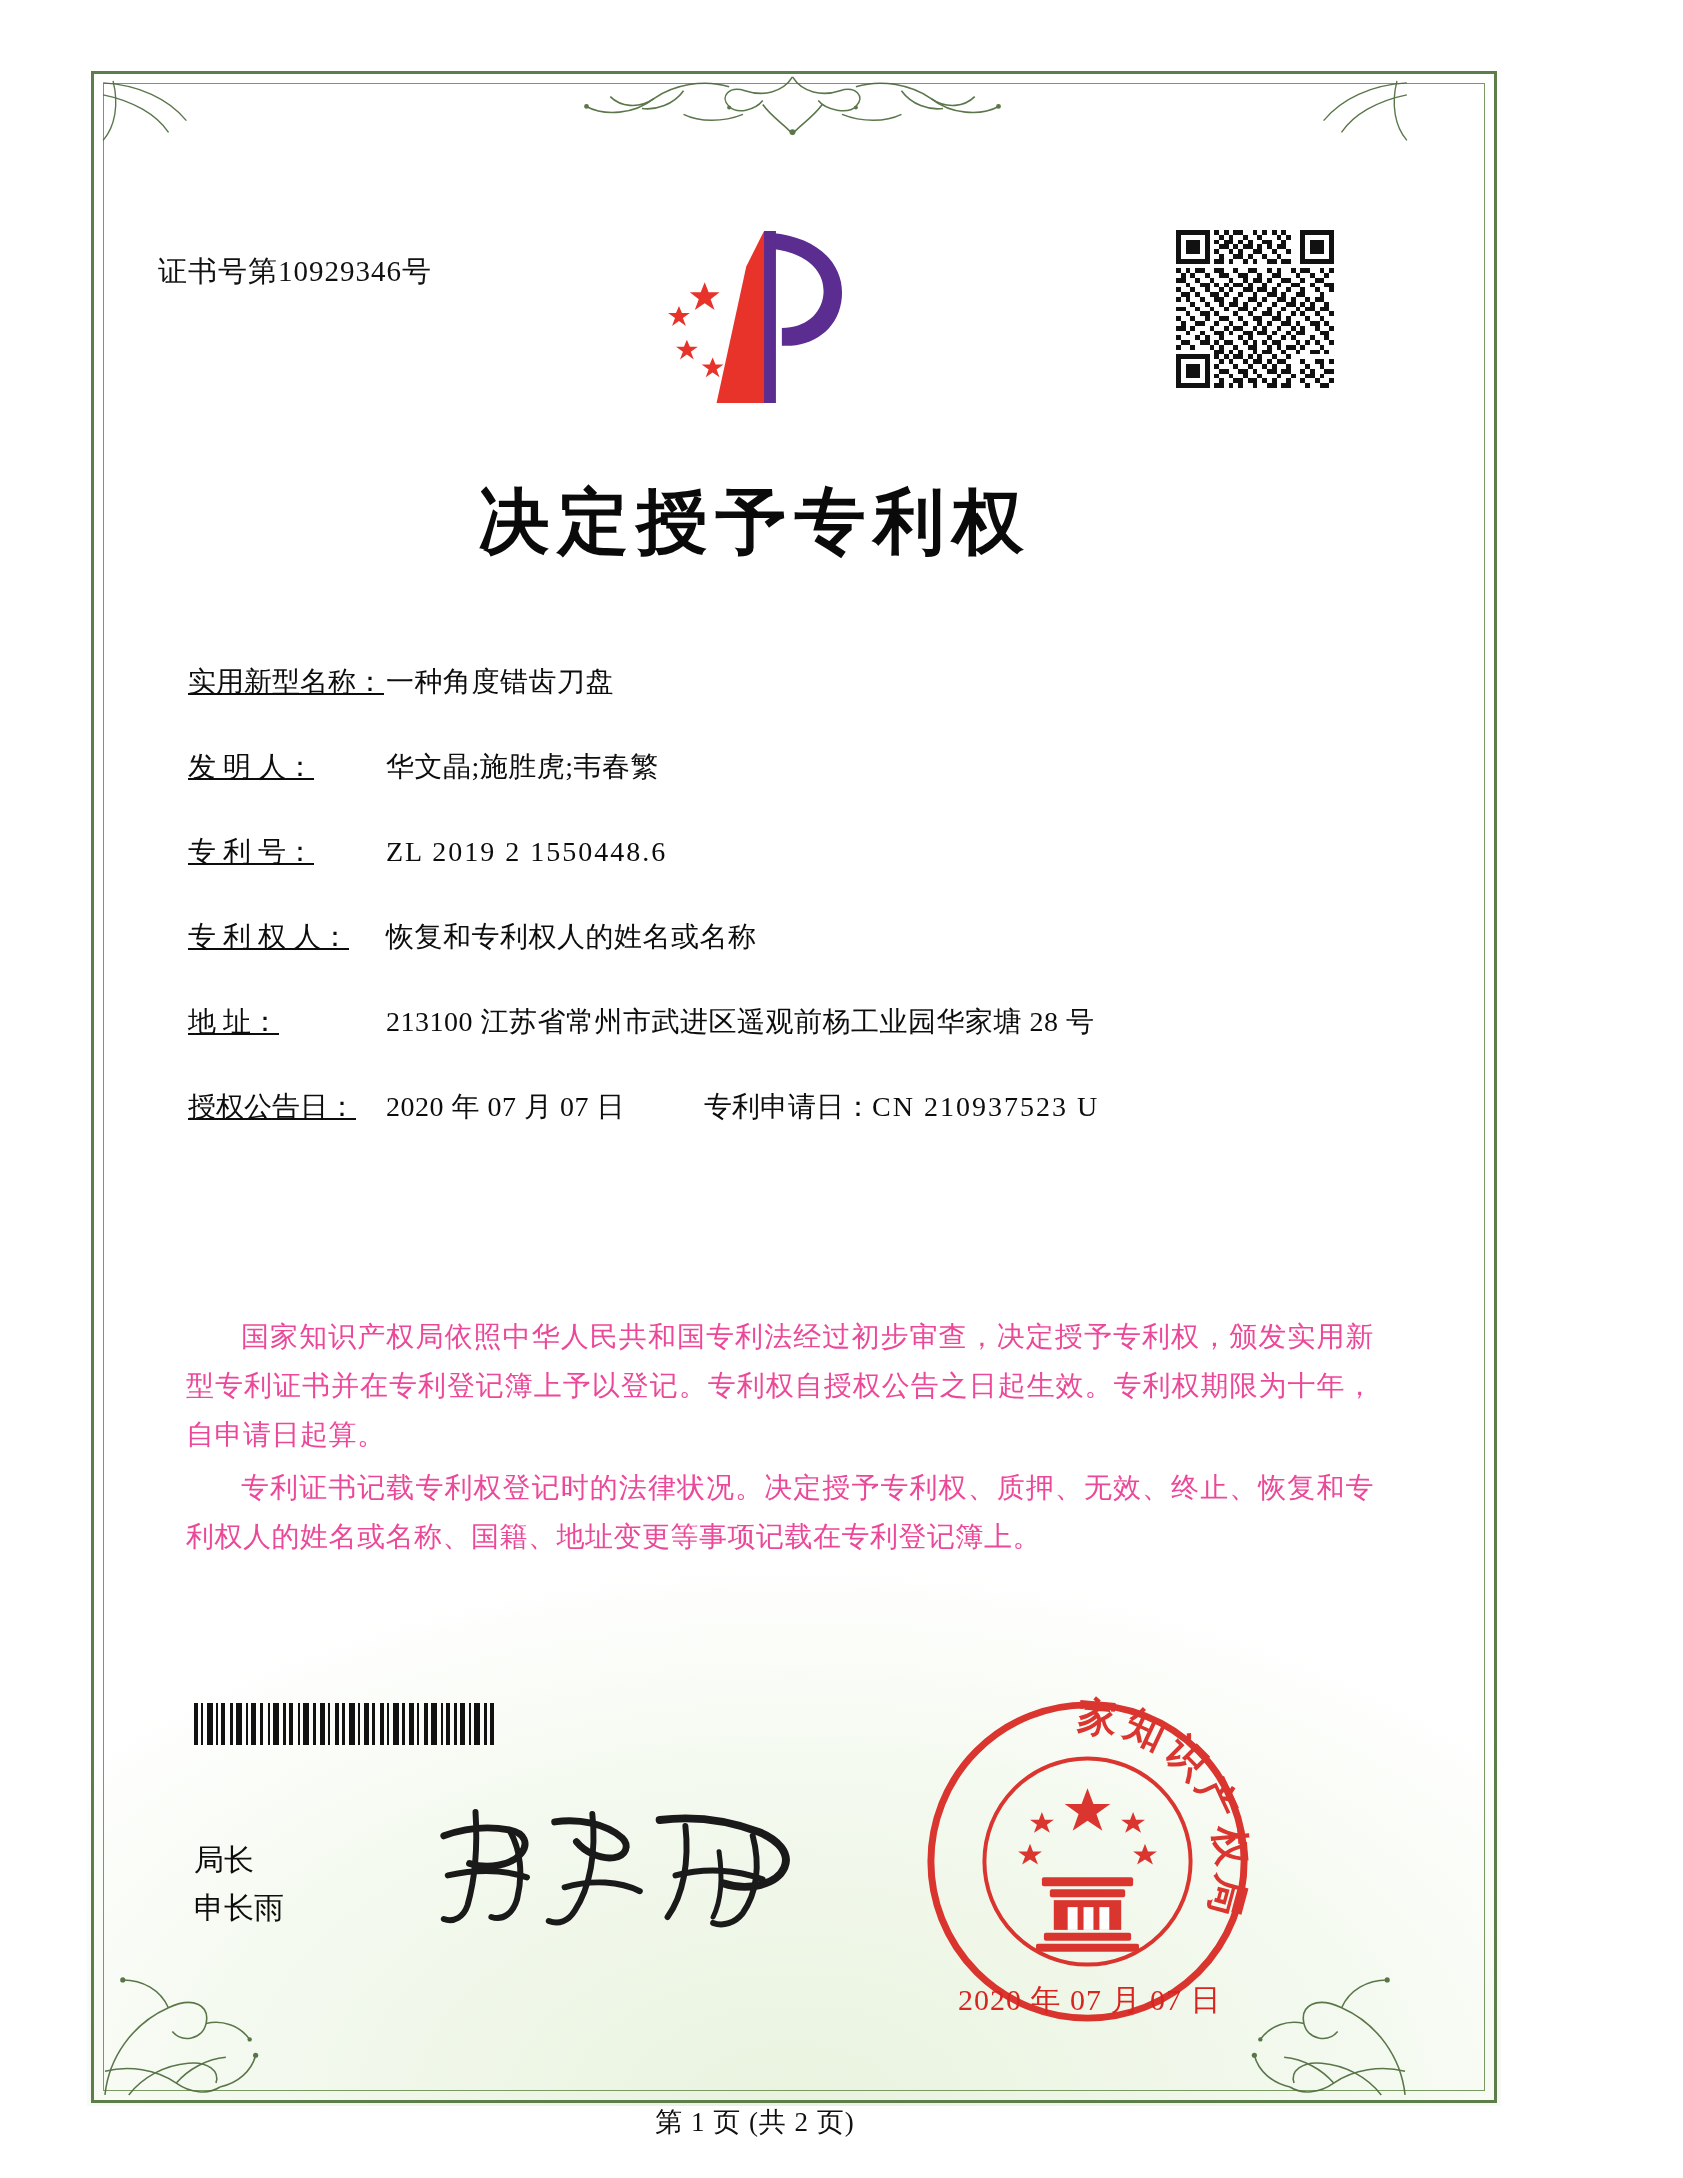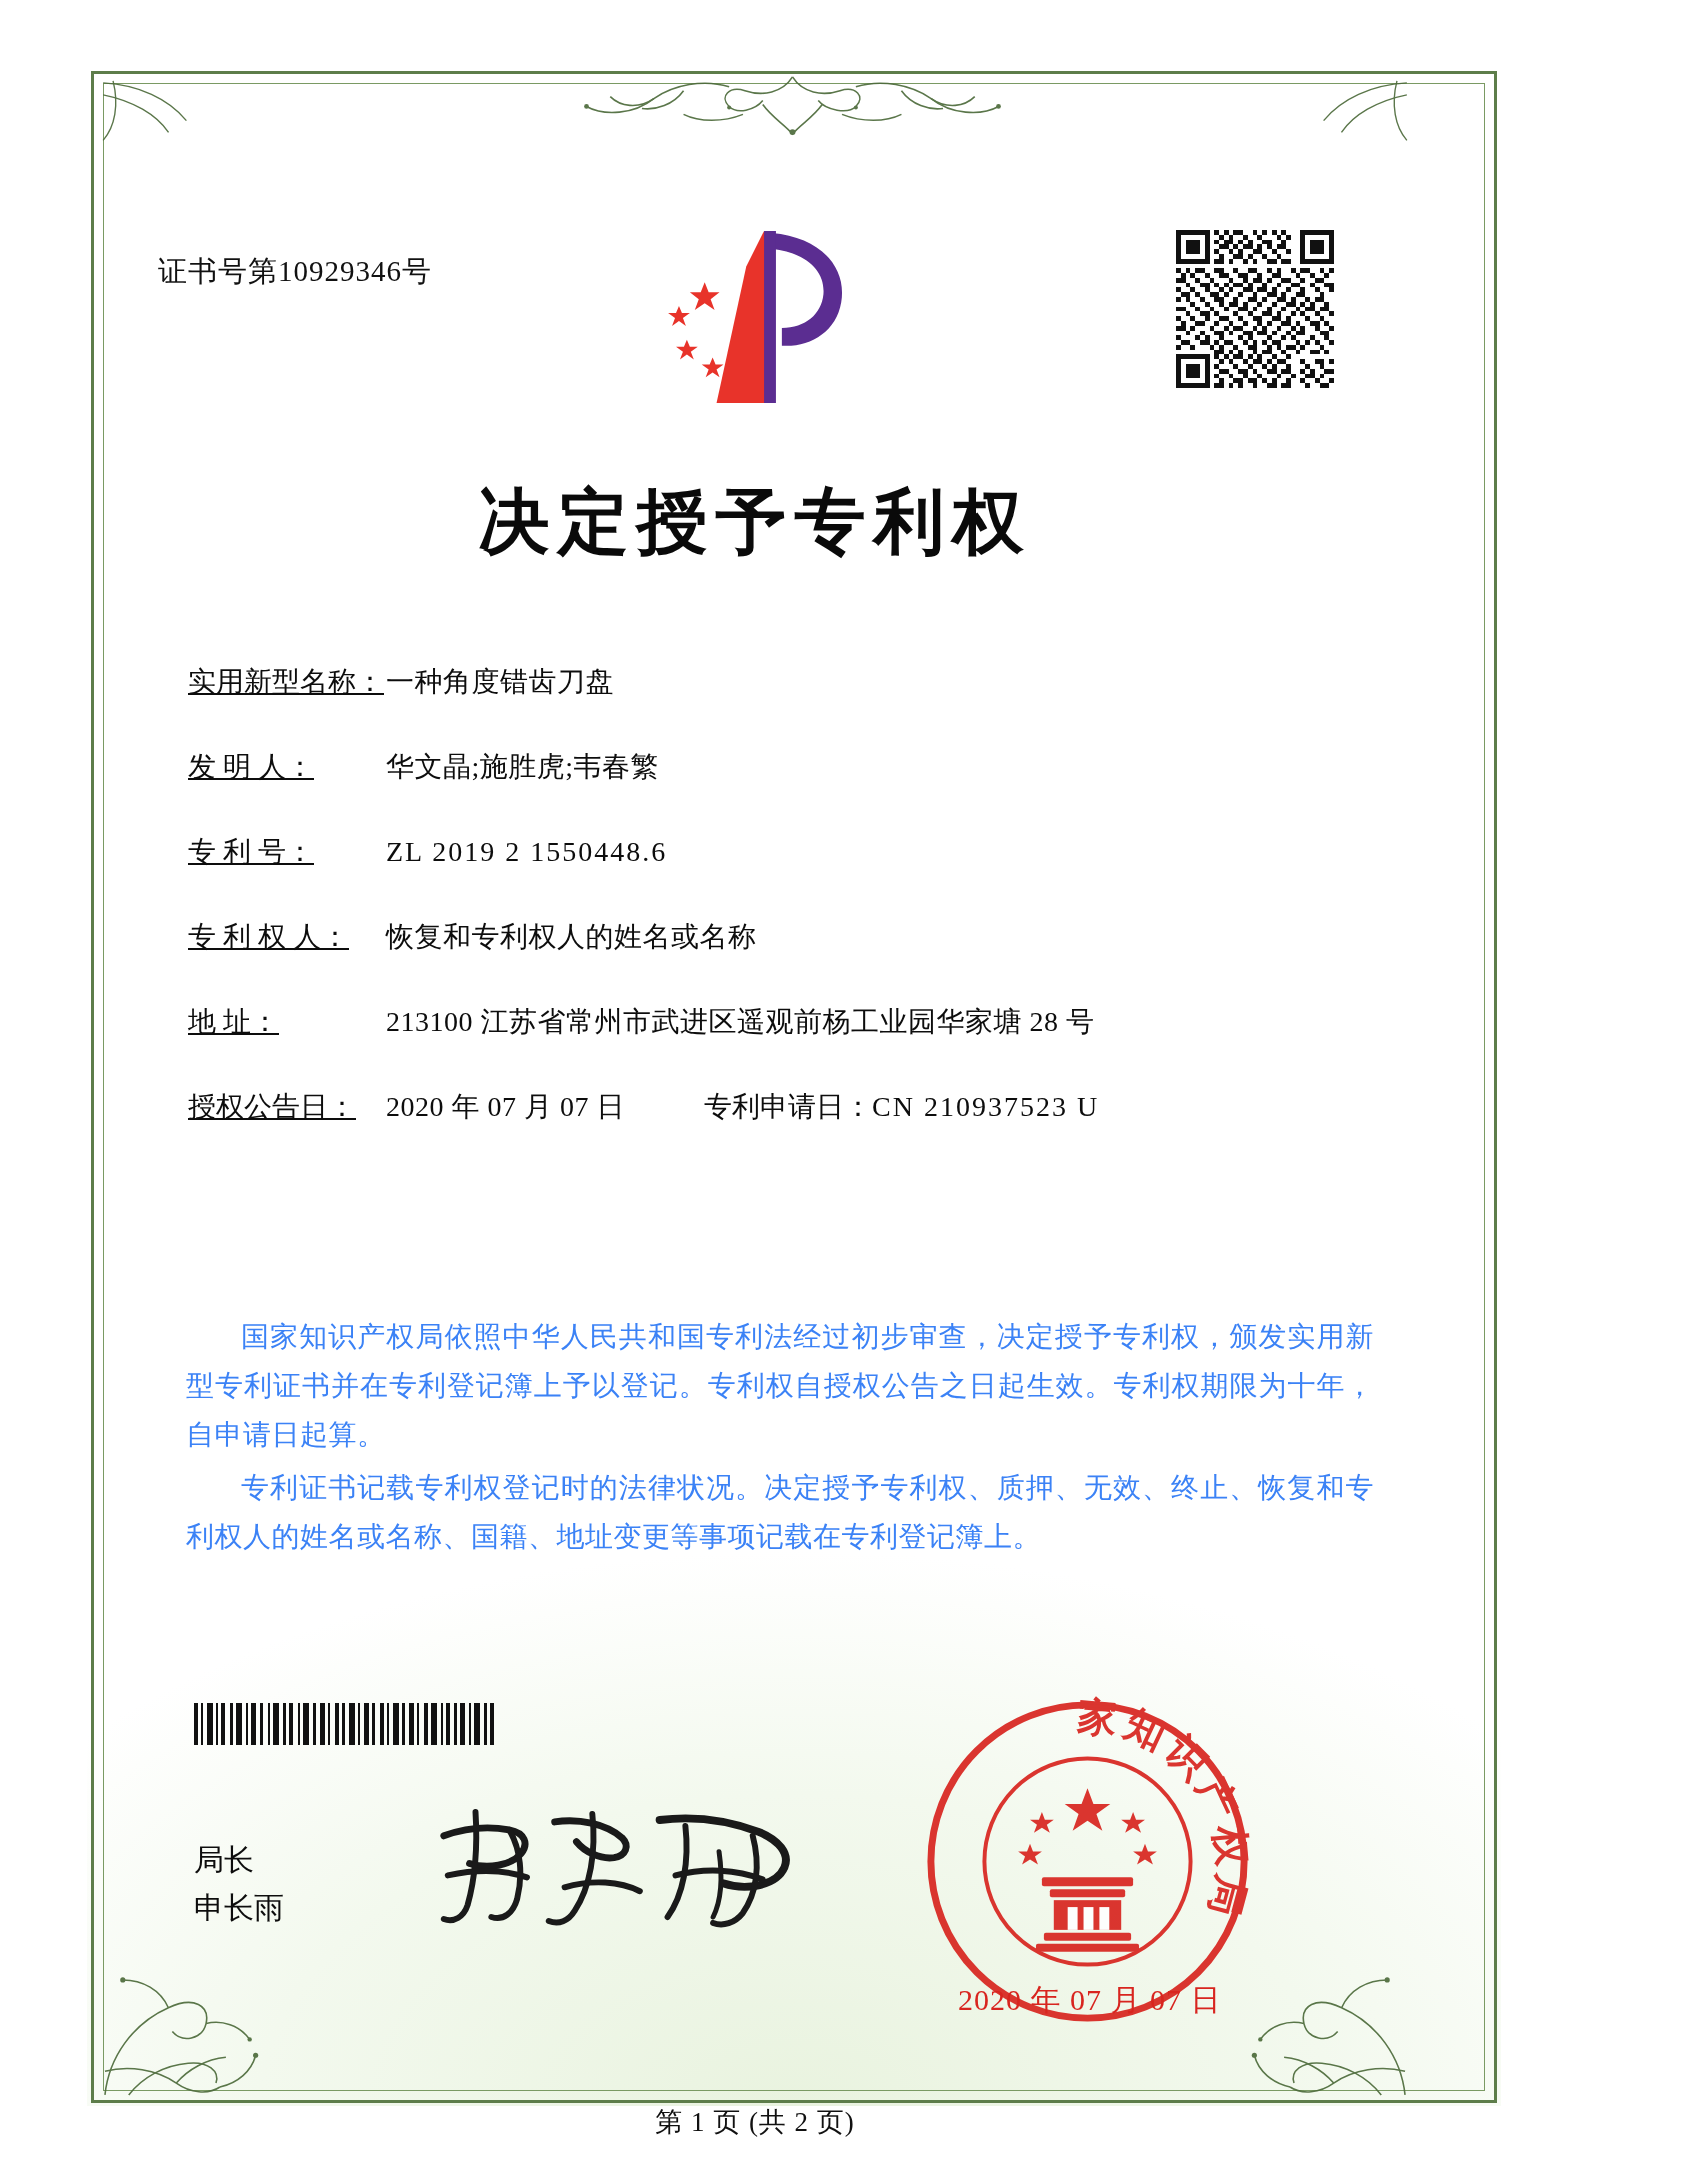--- a/index.html
+++ b/index.html
@@ -127,21 +127,21 @@
     margin-left: 79px;
   }
   
   .paras {
     position: absolute;
     left: 186px;
     top: 1312px;
     width: 1188px;
     font-size: 28px;
     line-height: 49px;
-    color: #3b82f6;
+    color: #ec4899;
     text-align: justify;
   }
   .paras p {
     margin: 0 0 4px 0;
     text-indent: 55px;
     letter-spacing: 0.5px;
   }
   
   .barcode {
     position: absolute;

